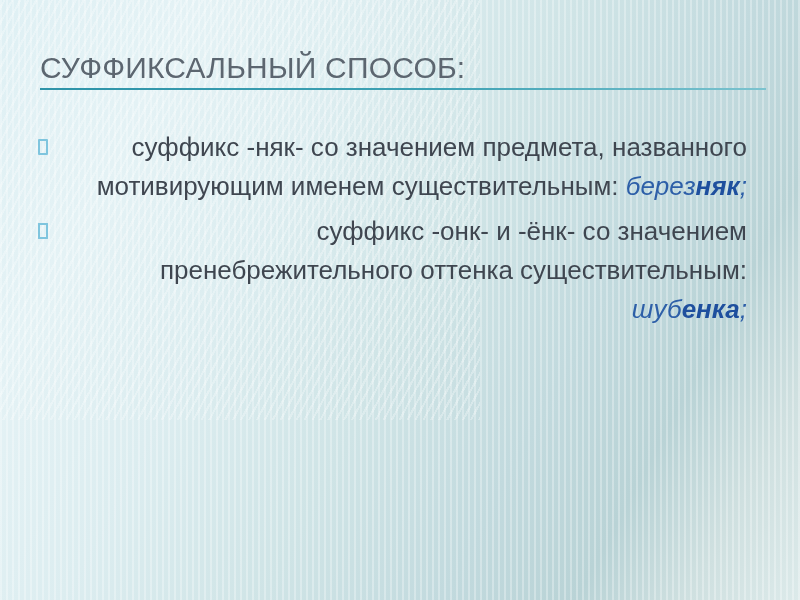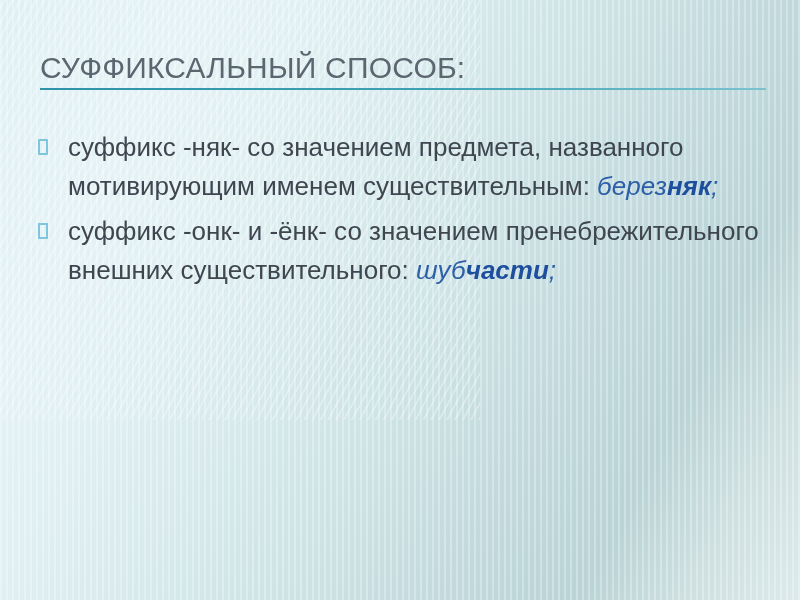--- a/index.html
+++ b/index.html
@@ -84,21 +84,22 @@
     height: 2px;
     width: 100%;
     background: linear-gradient(90deg, #2e93a8 0%, #3fa2b4 55%, #7cc3cf 100%);
   }
 
   
   .body-block {
     position: absolute;
     left: 30px;
     top: 128px;
-    right: 36px;
+    right: 53px;
+    text-align: right;
   }
   ul.bullets {
     list-style: none;
     margin: 0;
     padding: 0;
   }
   ul.bullets > li {
     position: relative;
     padding-left: 38px;
     margin-bottom: 6px;
@@ -144,18 +145,18 @@
     <ul class="bullets">
       <li>
         <span class="bullet-marker"></span>
         <span class="bullet-text"><span>суффикс -няк- со значением предмета, названного мотивирующим именем существительным: </span><span class="em-i">берез</span><span class="em-bi">няк</span><span class="em-i">;</span></span>
       </li>
       <li>
         <span class="bullet-marker"></span>
       </li>
       <li>
         <span class="bullet-marker"></span>
-        <span class="bullet-text"><span>суффикс -онк- и -ёнк- со значением пренебрежительного внешних существительного: </span><span class="em-i">шуб</span><span class="em-bi">части</span><span class="em-i">;</span></span>
+        <span class="bullet-text"><span>суффикс -онк- и -ёнк- со значением пренебрежительного оттенка существительным: </span><span class="em-i">шуб</span><span class="em-bi">енка</span><span class="em-i">;</span></span>
       </li>
     </ul>
   </div>
 
 </div>
 
 </body></html>

